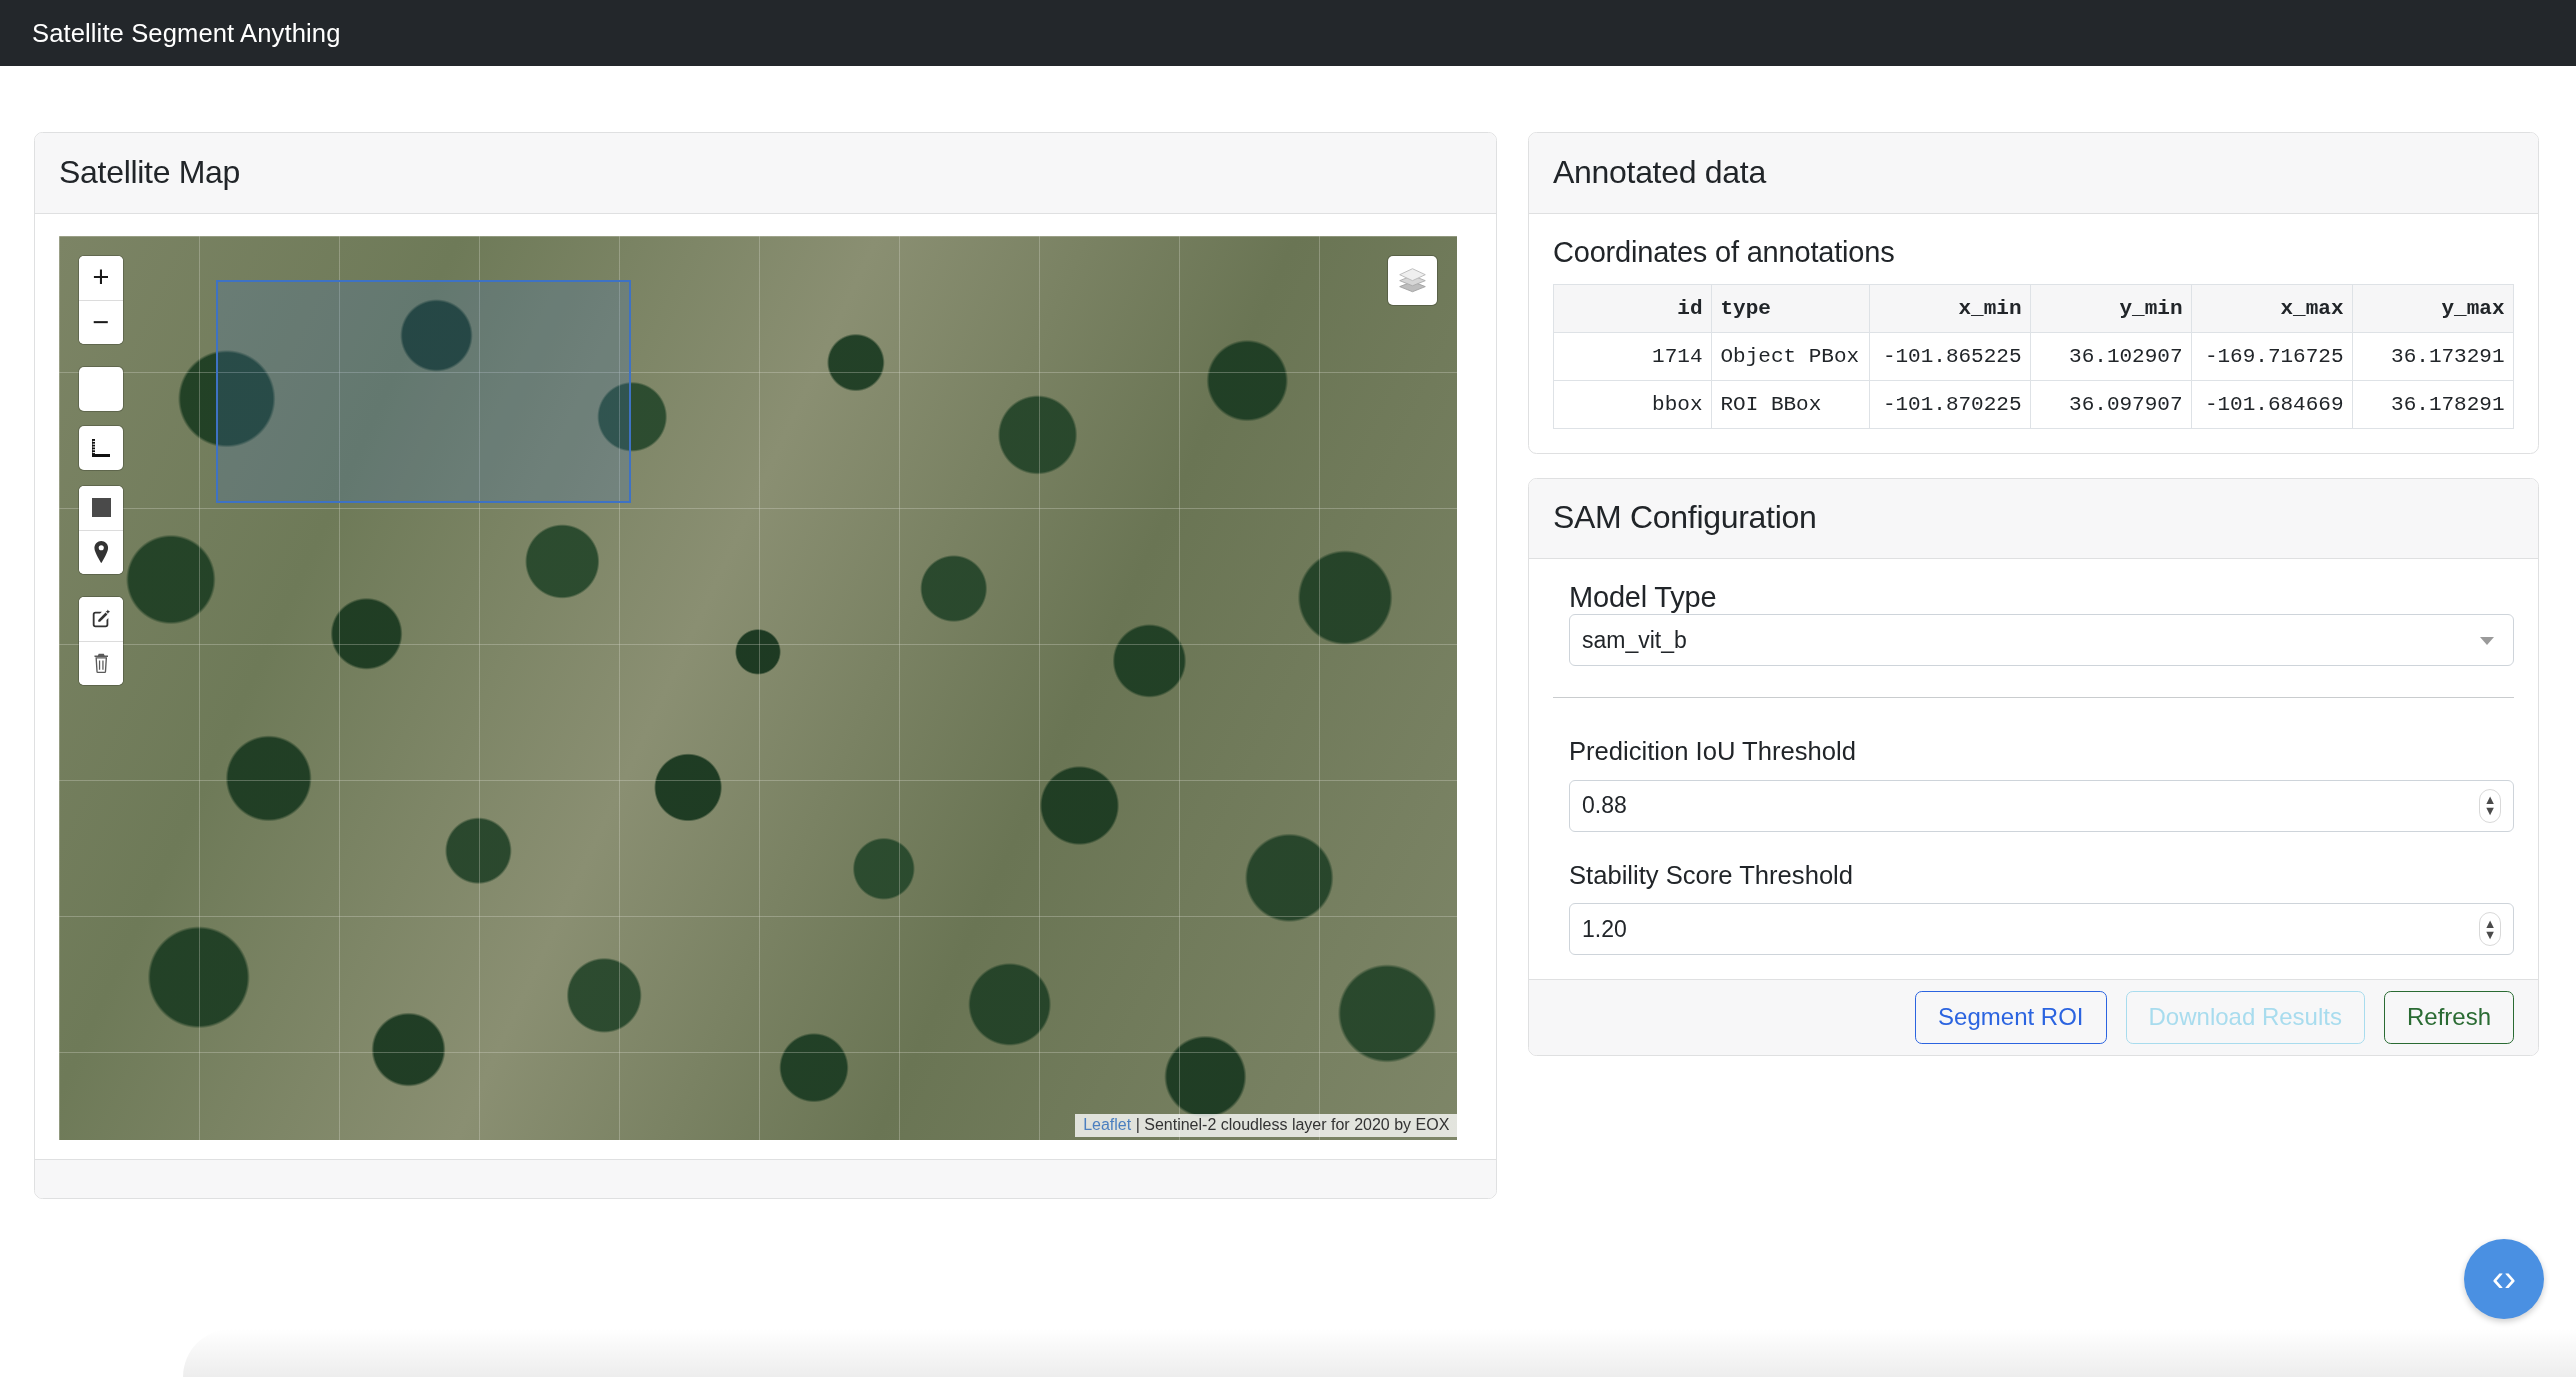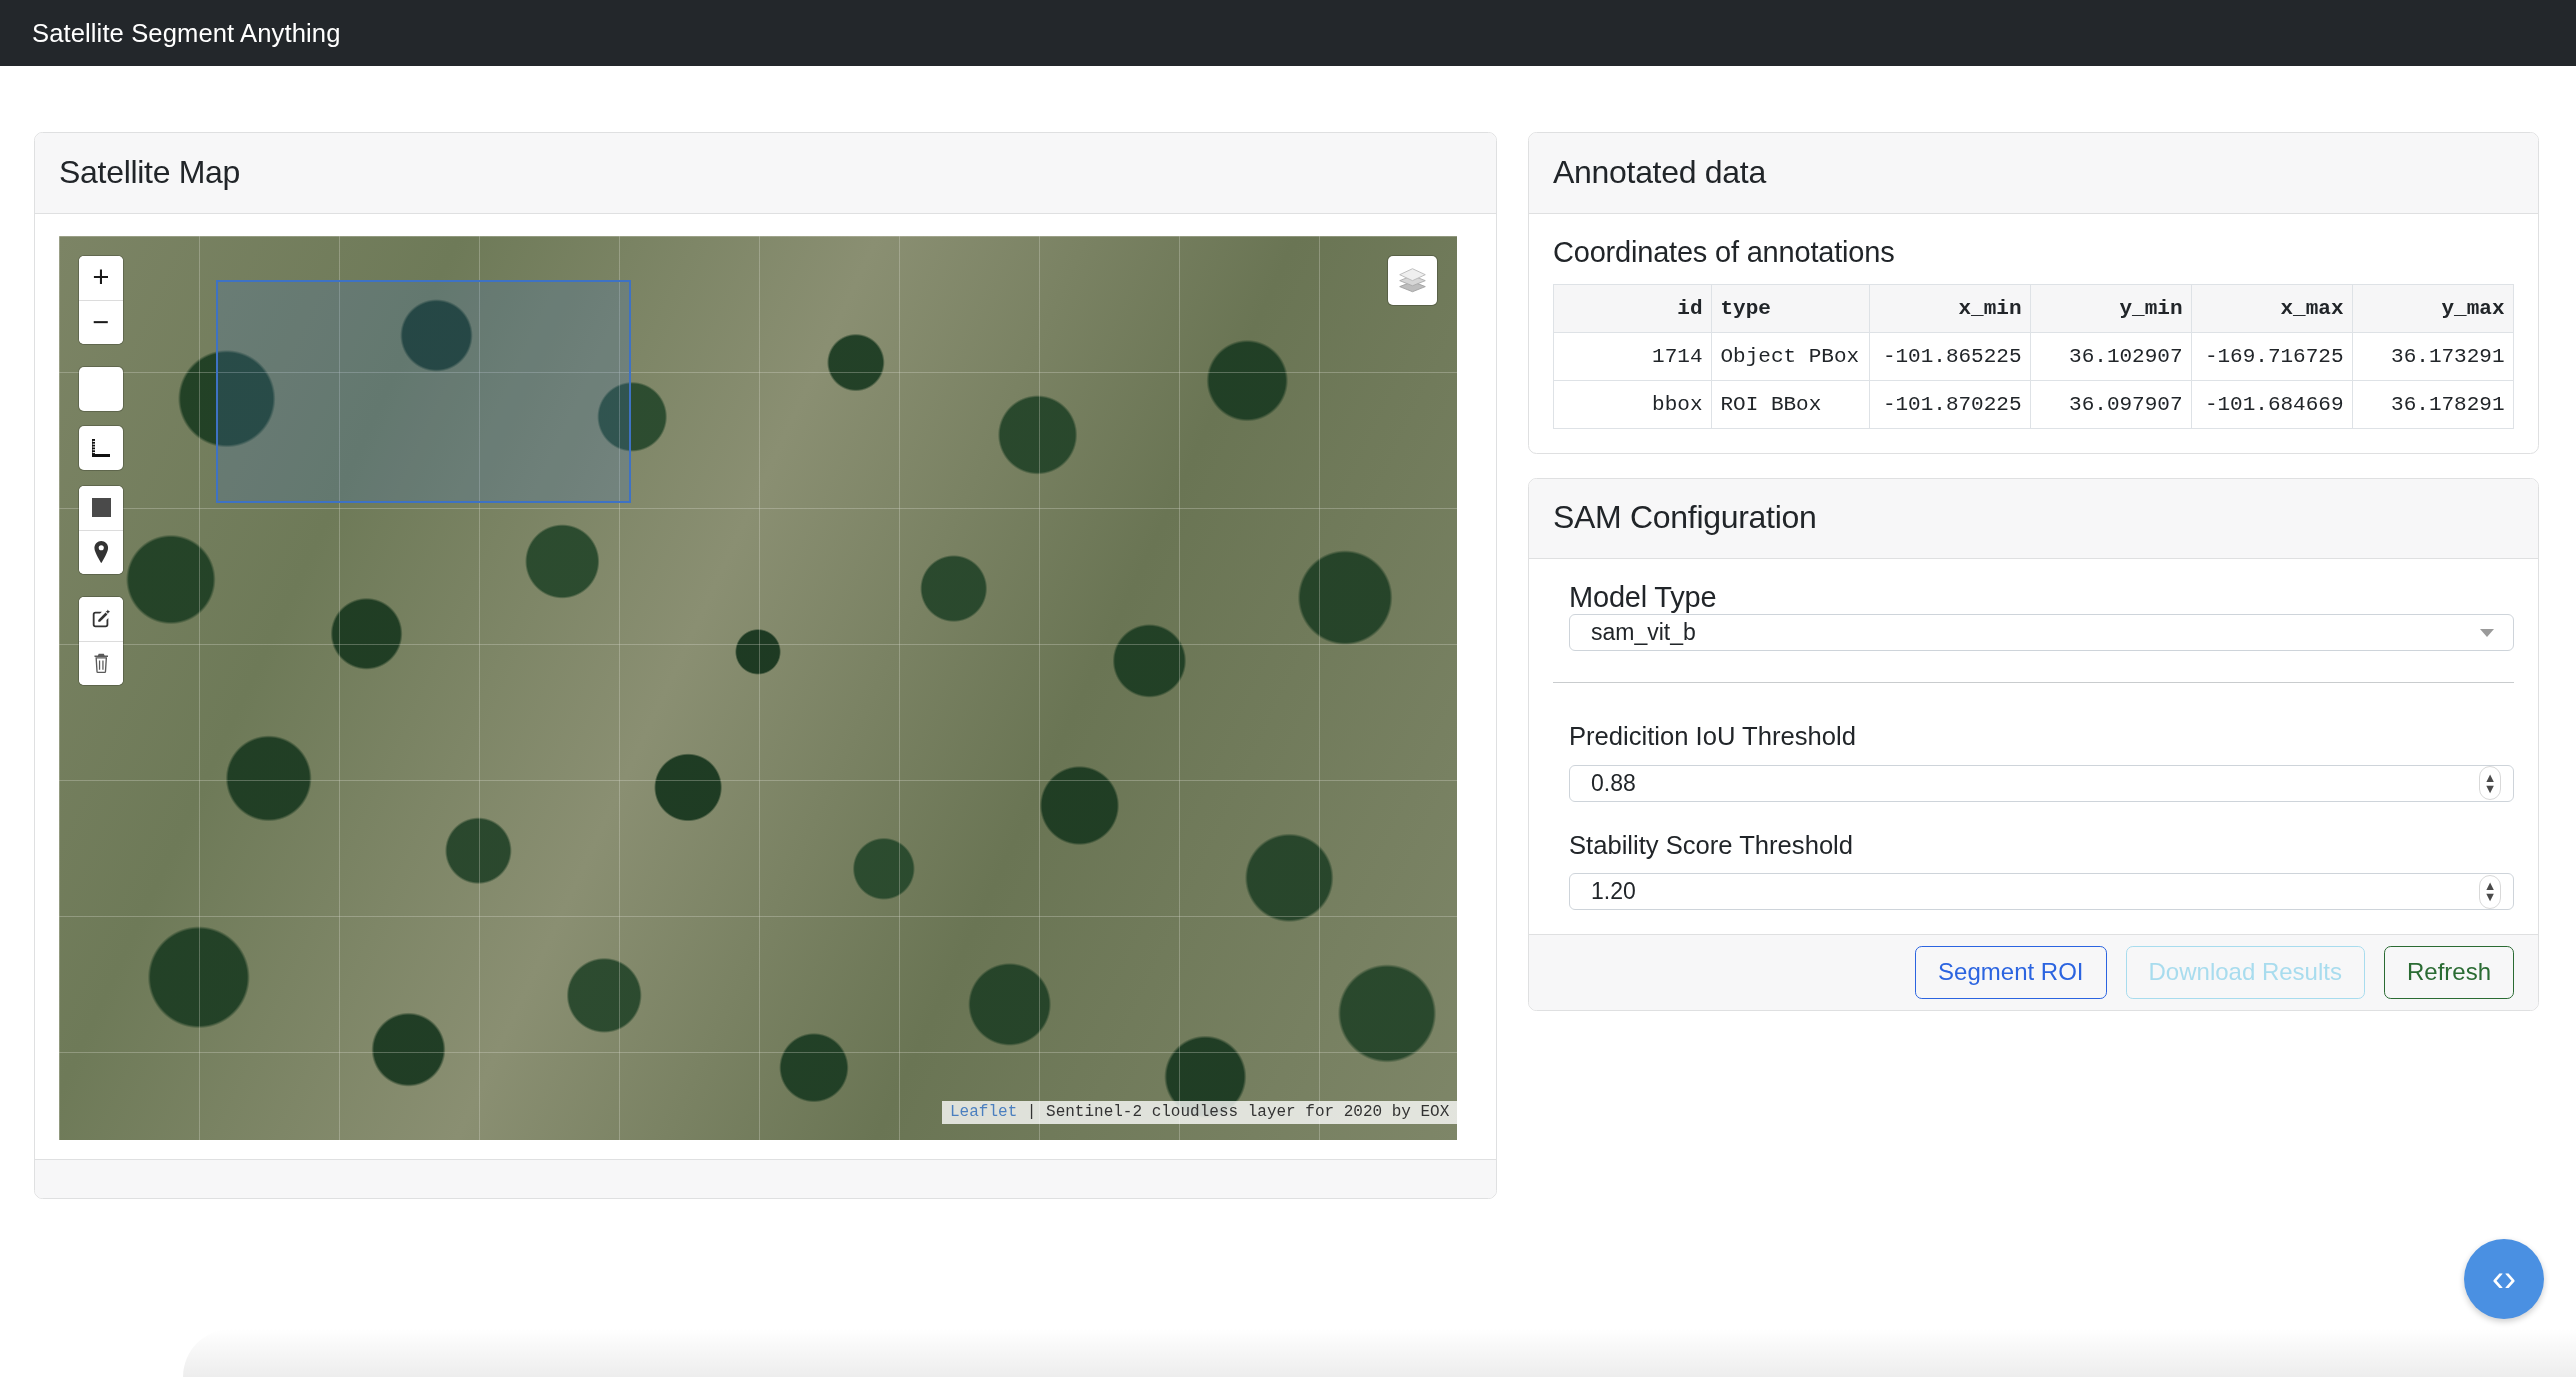--- a/index.html
+++ b/index.html
@@ -150,28 +150,27 @@
   .ctrl-draw   { left: 19px; top: 249px; }
   .ctrl-edit   { left: 19px; top: 360px; }
   .ctrl-layers { right: 19px; top: 19px; }
   .ctrl-layers .ctrl-btn { width: 49px; height: 49px; }
 
   .icon-sq { width: 19px; height: 19px; background: #4a4a4a; }
   .icon svg { display: block; }
 
   .map-attr {
     position: absolute;
-    right: 0; bottom: 16px;
+    right: 0; bottom: 3px;
     background: rgba(255,255,255,.78);
     padding: 1.7px 7.7px 2.6px 7.7px;
     font-size: 16px;
     color: #333333;
     z-index: 6;
     white-space: nowrap;
-    font-family: Liberation Mono, monospace;
   }
   .map-attr a { color: #4b7fbf; text-decoration: none; }
 
   
   .col-right { width: 1011px; flex: 0 0 1011px; display: flex; flex-direction: column; gap: 24px; }
 
   .subheading {
     margin: 0 0 15.3px 0;
     font-size: 29px;
     font-weight: 400;
@@ -203,28 +202,28 @@
 
   
   .field-label {
     display: block;
     font-size: 25.6px;
     color: #212529;
     margin: 0 0 13.6px 0;
   }
   .form-select, .form-number {
     width: 100%;
-    height: 37px;
+    height: 52px;
     border: 0.9px solid #ced4da;
     border-radius: 6px;
     background: #ffffff;
     font-family: "Liberation Sans", sans-serif;
     font-size: 23px;
     color: #212529;
-    padding: 0 21px;
+    padding: 0 12px;
     display: flex;
     align-items: center;
     position: relative;
   }
   .form-select .caret {
     position: absolute; right: 19px; top: 50%;
     margin-top: -3.4px;
     width: 0; height: 0;
     border-left: 7.7px solid transparent;
     border-right: 7.7px solid transparent;

